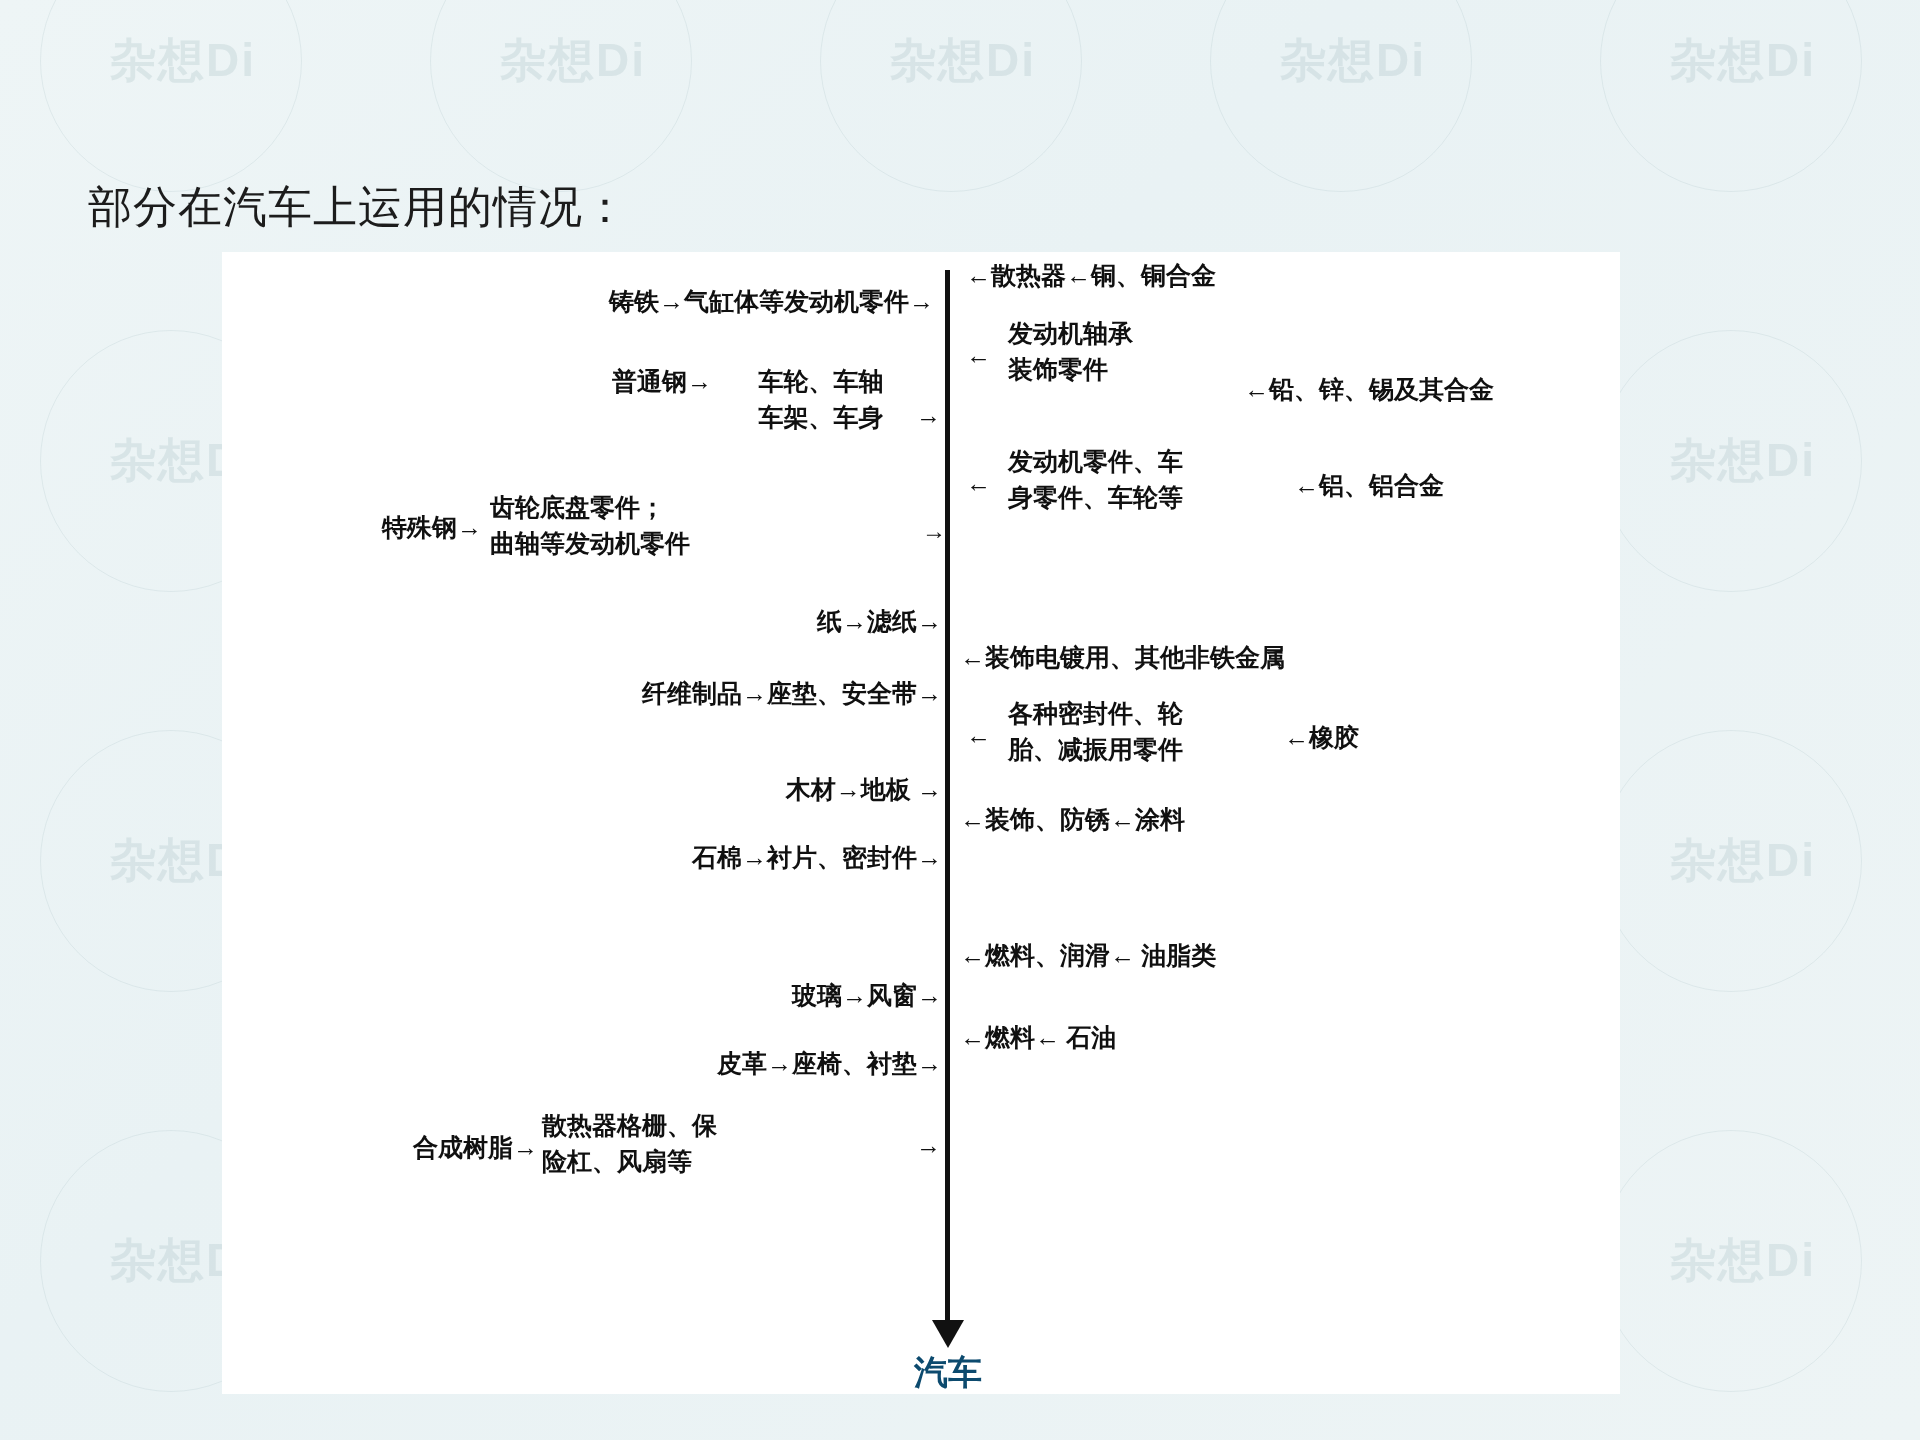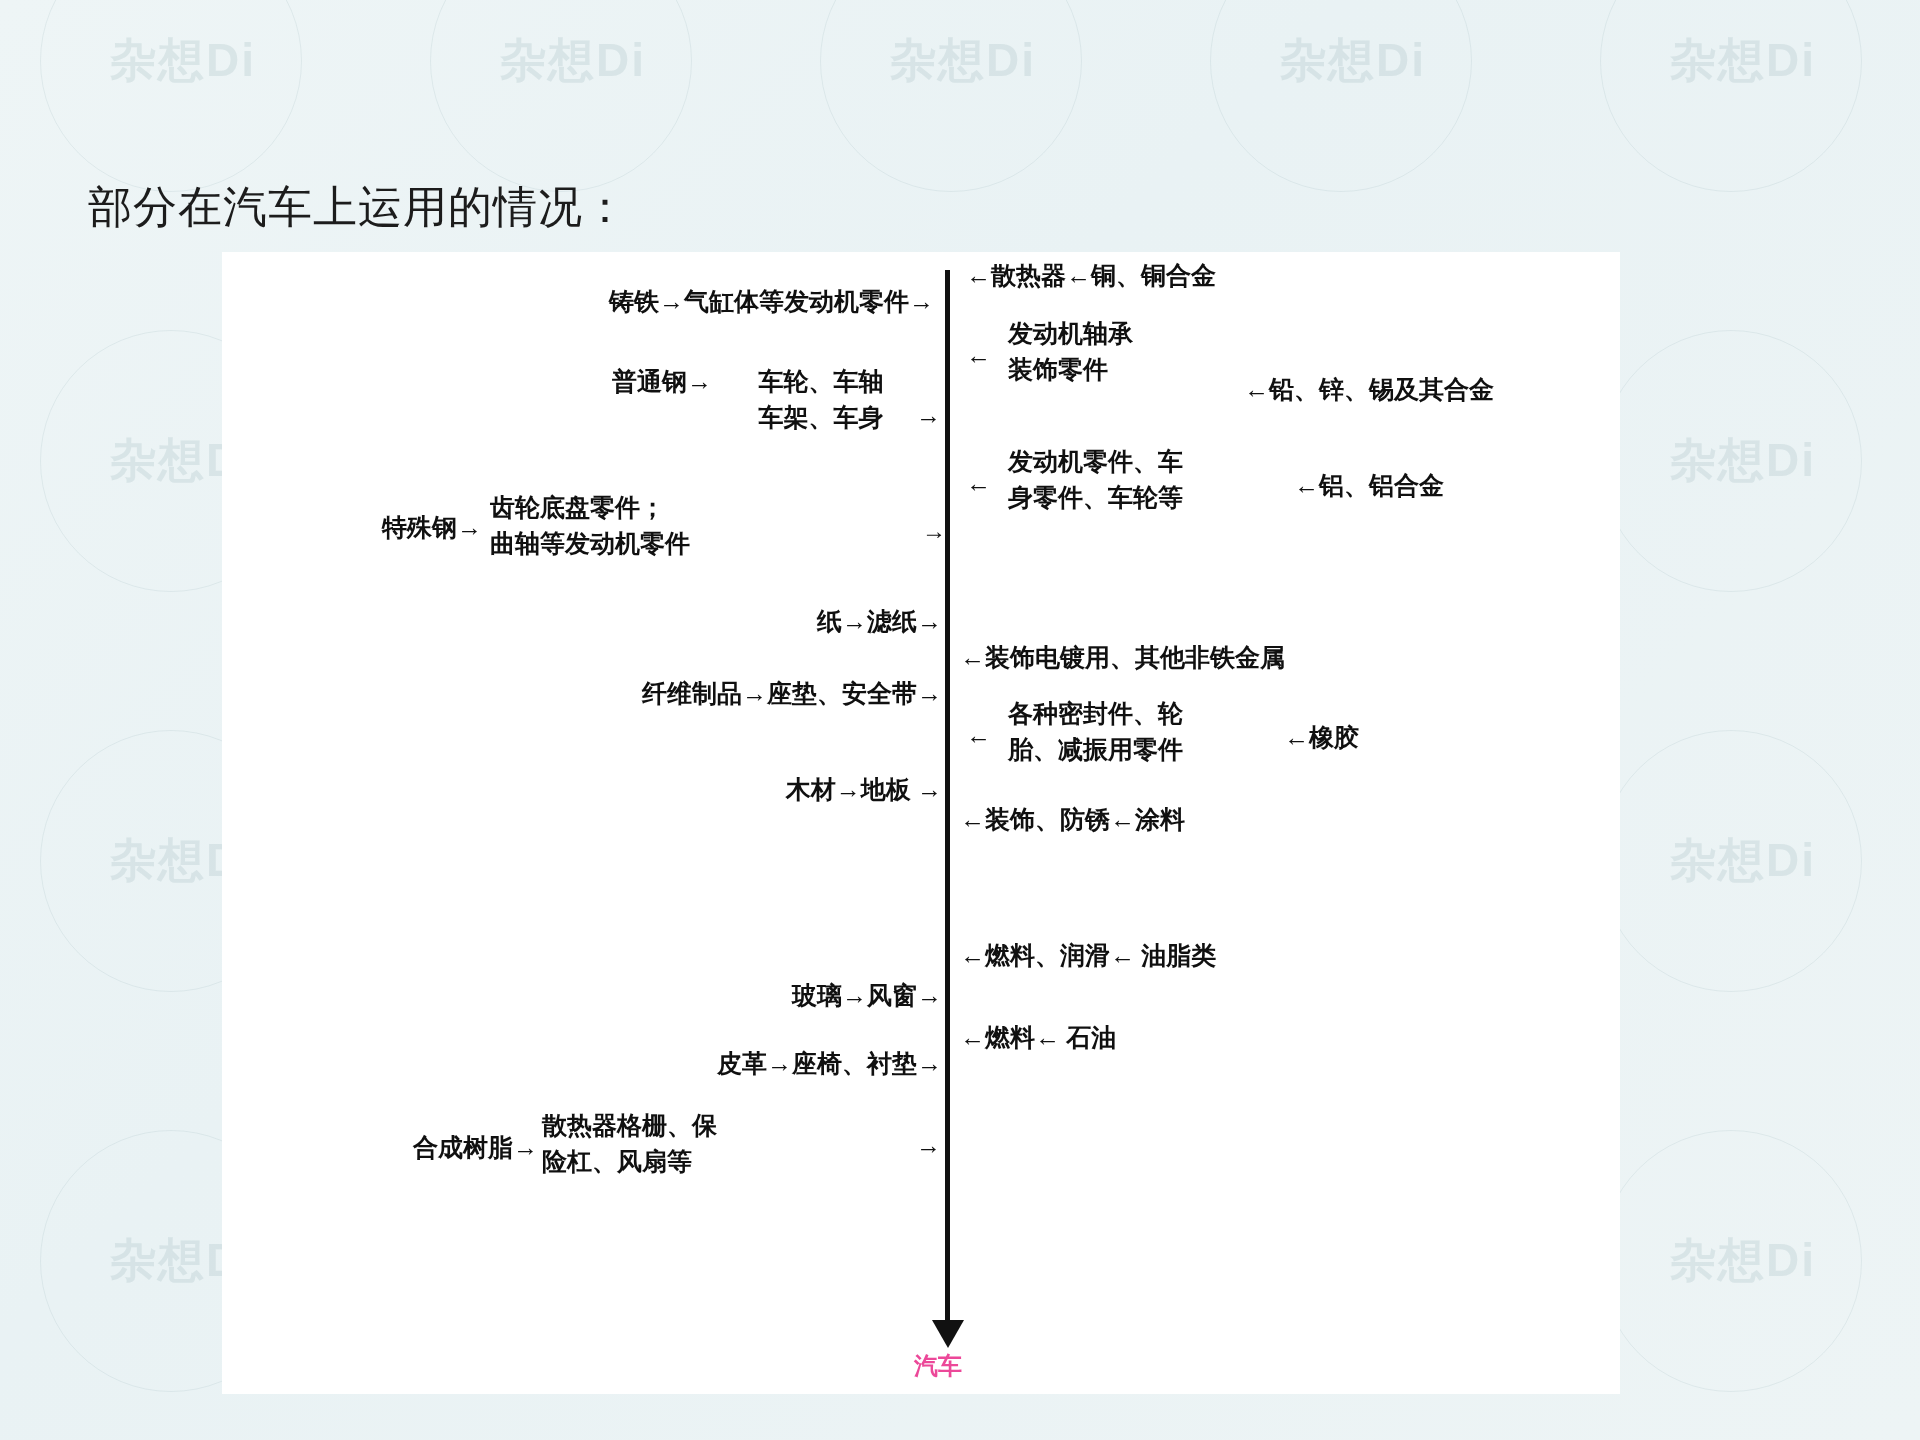--- a/index.html
+++ b/index.html
@@ -81,23 +81,23 @@
     width: 0;
     height: 0;
     border-left: 16px solid transparent;
     border-right: 16px solid transparent;
     border-top: 28px solid #111;
   }
   .axis-label {
     position: absolute;
     left: 692px;
     top: 1098px;
-    font-size: 24px;
+    font-size: 34px;
     font-weight: 700;
-    color: #ec4899;
+    color: #0c4a6e;
     font-family: "Liberation Serif", serif;
     white-space: nowrap;
   }
 
   
   .node {
     position: absolute;
     font-family: "Liberation Serif", serif;
     font-weight: 700;
     color: #101010;
@@ -170,20 +170,21 @@
     <div class="node" style="left:268px; top:238px; width:430px; text-align:left;">齿轮底盘零件；
 曲轴等发动机零件</div>
     <div class="node small" style="left:700px; top:262px; width:34px;">→</div>
 
     <div class="node right-al" style="left:330px; top:352px; width:390px;">纸→滤纸→</div>
 
     <div class="node right-al" style="left:240px; top:424px; width:480px;">纤维制品→座垫、安全带→</div>
 
     <div class="node right-al" style="left:330px; top:520px; width:390px;">木材→地板 →</div>
 
+    <div class="node right-al" style="left:240px; top:588px; width:480px;">石棉→衬片、密封件→</div>
 
 
     <div class="node right-al" style="left:300px; top:726px; width:420px;">玻璃→风窗→</div>
 
     <div class="node right-al" style="left:260px; top:794px; width:460px;">皮革→座椅、衬垫→</div>
 
     <div class="node right-al" style="left:160px; top:878px; width:156px;">合成树脂→</div>
     <div class="node" style="left:320px; top:856px; width:380px; text-align:left;">散热器格栅、保
 险杠、风扇等</div>
     <div class="node" style="left:694px; top:876px; width:40px;">→</div>

